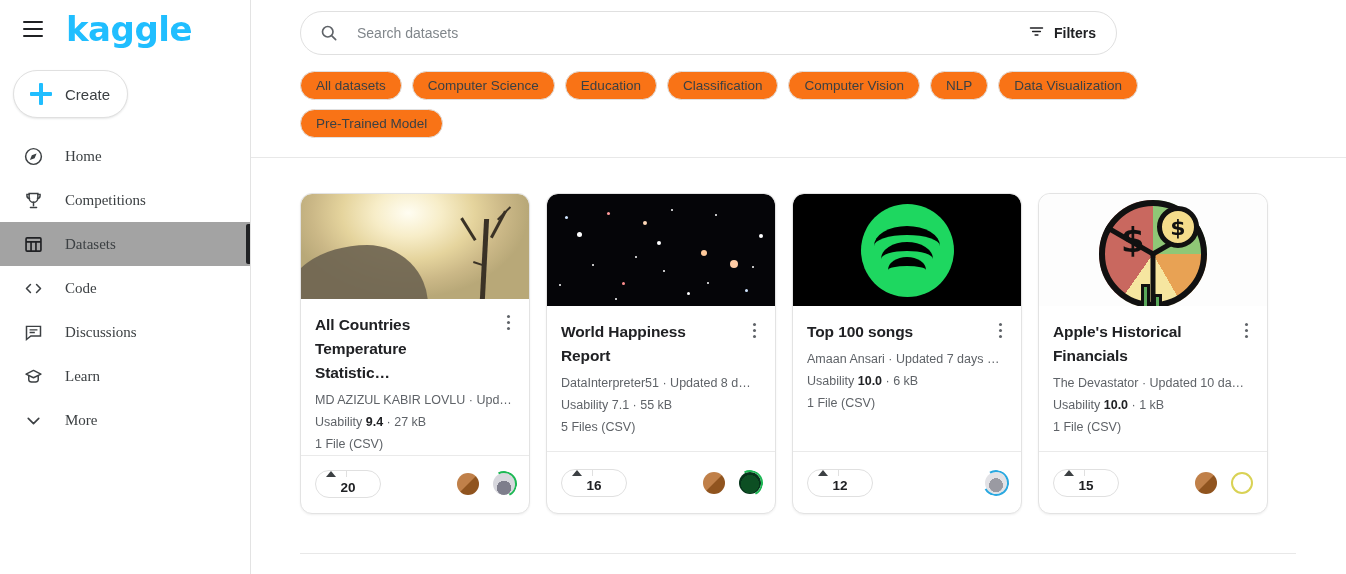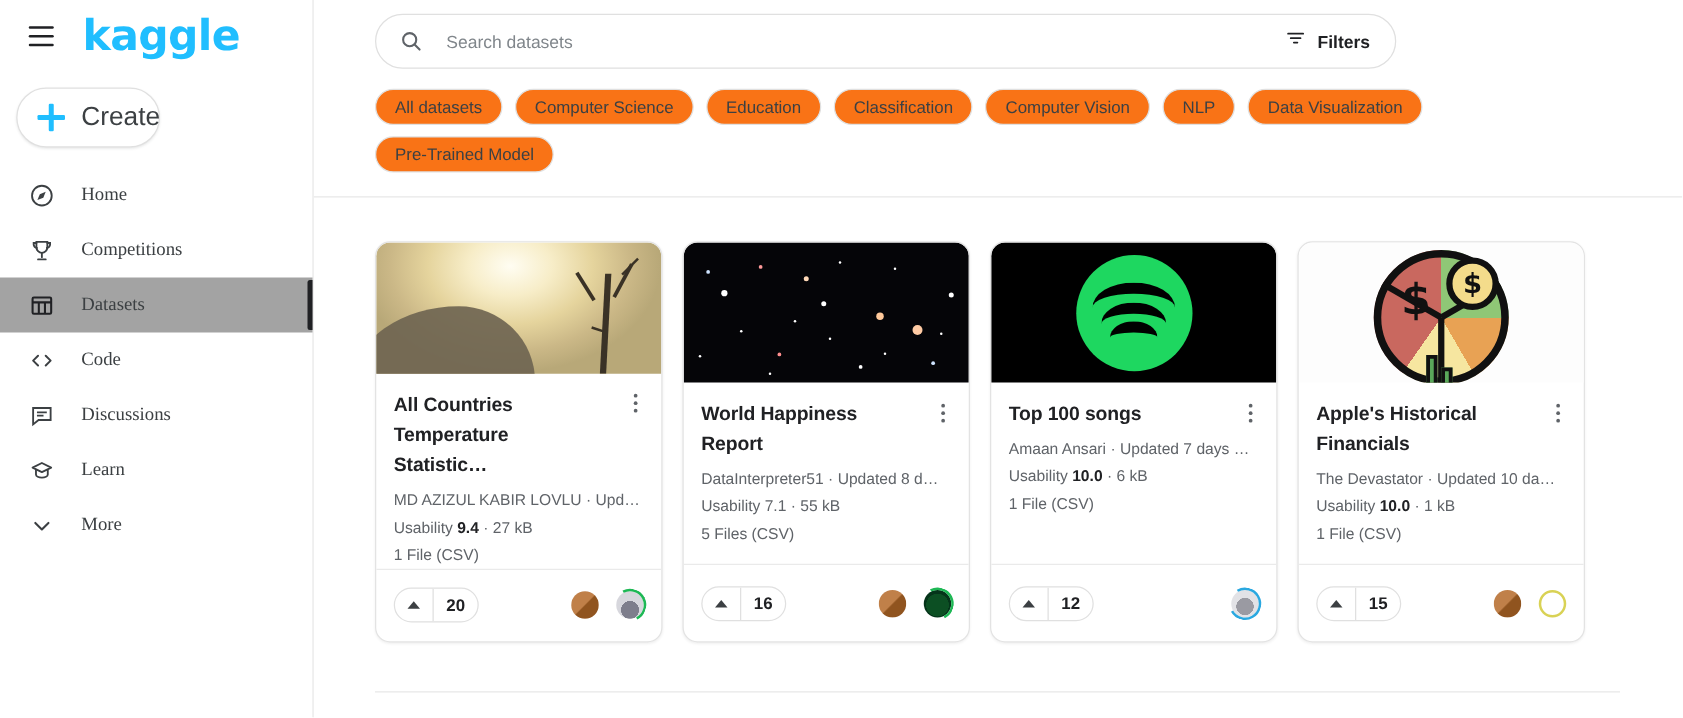--- a/index.html
+++ b/index.html
@@ -33,21 +33,21 @@
     margin: 12px 0 0 13px; width: 115px; height: 48px;
     border: 1px solid #e0e0e0; border-radius: 26px;
     background: #fff; display: flex; align-items: center;
     padding-left: 16px; cursor: pointer;
     box-shadow: 0 1px 2px rgba(60,64,67,.12);
   }
   .plus { position: relative; width: 22px; height: 22px; flex: 0 0 22px; }
   .plus::before, .plus::after { content: ""; position: absolute; background: #20beff; border-radius: 1px; }
   .plus::before { left: 0; top: 9px; width: 22px; height: 4px; }
   .plus::after { top: 0; left: 9px; width: 4px; height: 22px; }
-  .create-label { margin-left: 13px; font-size: 21px; color: #3c4043; }
+  .create-label { margin-left: 13px; font-size: 15px; color: #3c4043; }
 
   .nav { margin-top: 16px; }
   .nav-item {
     display: flex; align-items: center; height: 44px;
     padding-left: 20px; cursor: pointer; position: relative;
     color: #5f6368; font-size: 15px; font-family: Liberation Serif, serif;
   }
   .nav-item .ico { width: 26px; flex: 0 0 26px; display: flex; align-items: center; justify-content: center; }
   .nav-item .lbl { margin-left: 19px; color: #3c4043; }
   .nav-item.active { background: #a3a3a3; }
@@ -158,21 +158,21 @@
   .usab b { color: #202124; font-weight: 700; }
   .files { margin-top: 1px; font-size: 12.5px; color: #5f6368; line-height: 21px; }
 
   .cfoot {
     height: 62px; border-top: 1px solid #eaeaea;
     display: flex; align-items: center; justify-content: space-between;
     padding: 0 14px;
   }
   .vote {
     height: 28px; min-width: 66px; border: 1px solid #e0e0e0; border-radius: 16px;
-    display: flex; align-items: stretch; overflow: hidden; background: #fff; cursor: pointer;
+    display: flex; align-items: stretch; overflow: hidden; background: #fff; cursor: pointer; flex-direction: column;
   }
   .vote .up { width: 31px; display: flex; align-items: center; justify-content: center;
     border-right: 1px solid #e0e0e0; }
   .caret { width: 0; height: 0; border-left: 5px solid transparent; border-right: 5px solid transparent;
     border-bottom: 6px solid #3c4043; }
   .vote .num { flex: 1; display: flex; align-items: center; justify-content: center;
     font-size: 13.5px; font-weight: 700; color: #202124; padding: 0 10px; }
 
   .avatars { display: flex; align-items: center; gap: 14px; }
   .av { width: 22px; height: 22px; border-radius: 50%; position: relative; }

